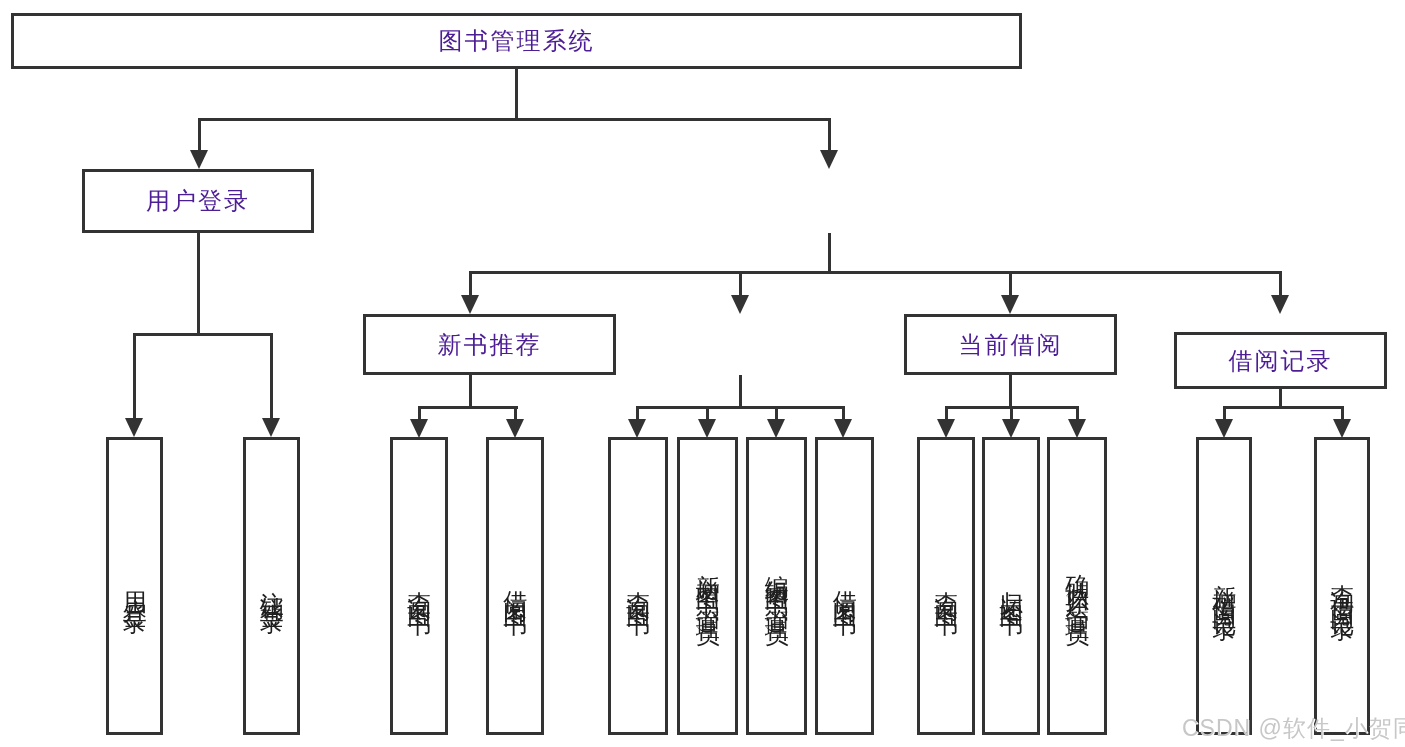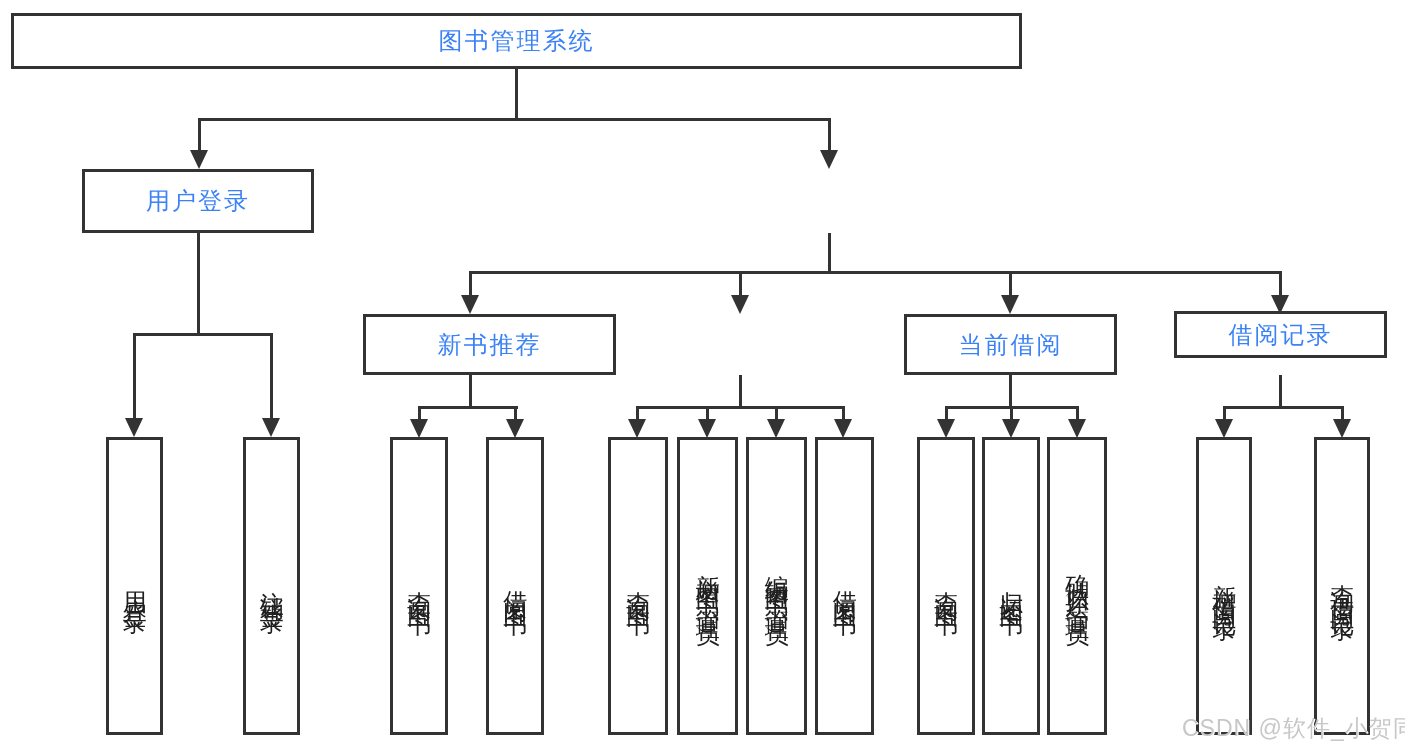--- a/index.html
+++ b/index.html
@@ -9,21 +9,21 @@
     background:#ffffff;
     font-family:"Liberation Sans","DejaVu Sans",sans-serif;
     overflow:hidden;
   }
   .box{
     position:absolute;
     box-sizing:border-box;
     border:3px solid #333333;
     background:#ffffff;
     display:flex;align-items:center;justify-content:center;
-    color:#3b82f6;
+    color:#4c1d95;
     font-size:24px;
     letter-spacing:2px;
     z-index:2;
   }
   .leaf{
     position:absolute;
     box-sizing:border-box;
     border:3px solid #333333;
     background:#ffffff;
     top:437px;height:298px;
@@ -96,21 +96,21 @@
   <div class="ah" style="left:1001px;top:295px;"></div>
   <div class="vl" style="left:1279px;top:271px;height:26px;"></div>
   <div class="ah" style="left:1271px;top:295px;"></div>
 
   <div class="box" style="left:363px;top:314px;width:253px;height:61px;">
     <span>新书推荐</span>
   </div>
   <div class="box" style="left:904px;top:314px;width:213px;height:61px;">
     <span>当前借阅</span>
   </div>
-  <div class="box" style="left:1174px;top:311px;width:213px;height:47px;">
+  <div class="box" style="left:1174px;top:332px;width:213px;height:57px;">
     <span>借阅记录</span>
   </div>
 
   <div class="vl" style="left:469px;top:375px;height:34px;"></div>
   <div class="hl" style="left:418px;top:406px;width:100px;"></div>
   <div class="vl" style="left:418px;top:406px;height:16px;"></div>
   <div class="ah" style="left:410px;top:419px;"></div>
   <div class="vl" style="left:514px;top:406px;height:16px;"></div>
   <div class="ah" style="left:506px;top:419px;"></div>
 

